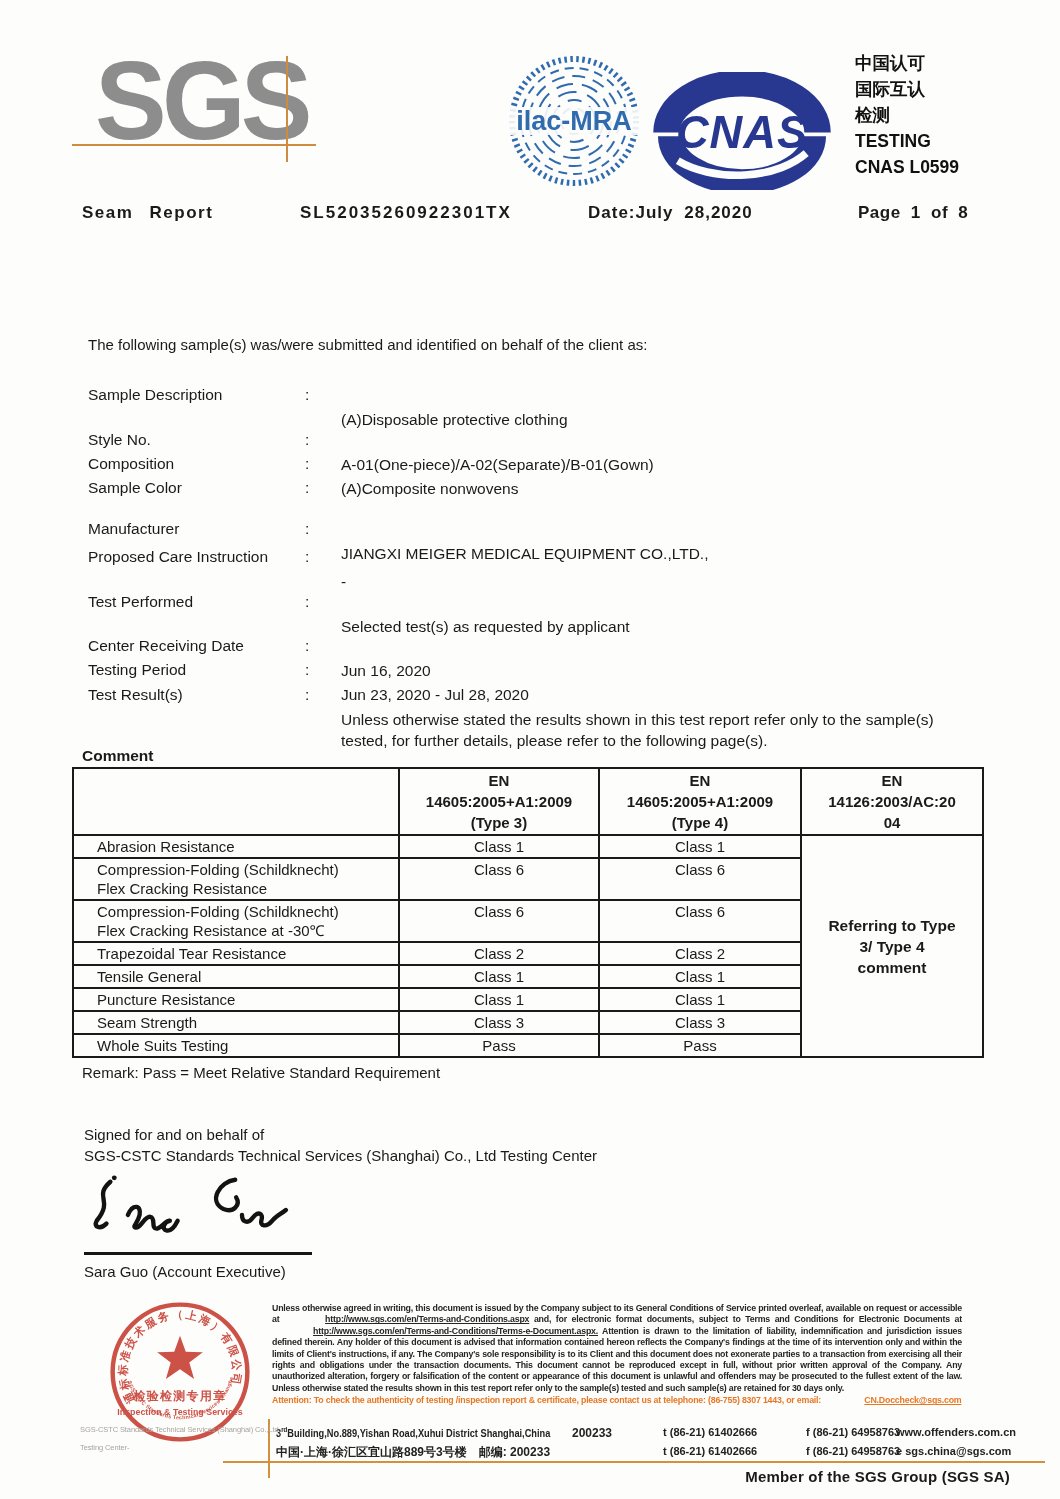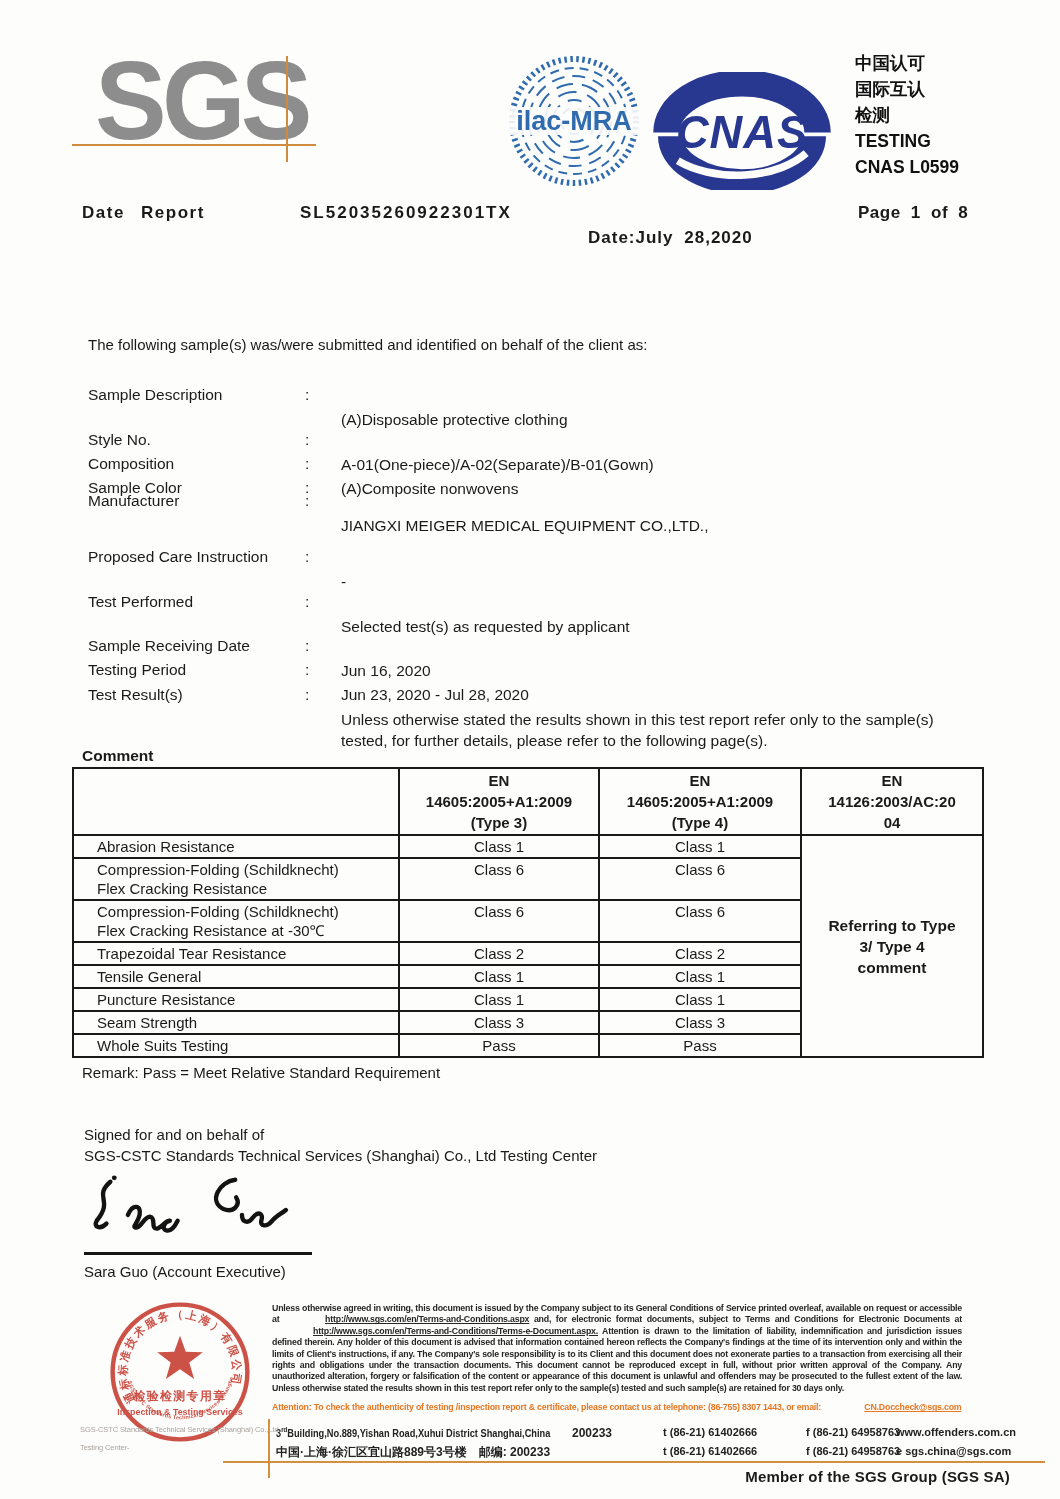--- a/index.html
+++ b/index.html
@@ -13,21 +13,21 @@
   .sgs-logo{left:95px; top:57px; font-size:112px; line-height:88px; font-weight:bold;
     color:#8d8d8d; letter-spacing:-5px; transform:scaleX(0.96); transform-origin:left top;}
   .cross-h{left:72px; top:144px; width:244px; height:2px; background:#cf8b3e;}
   .cross-v{left:286px; top:56px; width:2px; height:106px; background:#cf8b3e;}
   .ilac-wrap{left:503px; top:50px; width:142px; height:142px;}
   .cnas-wrap{left:652px; top:72px; width:180px; height:118px;}
   .accred{left:855px; top:50px; font-weight:bold; font-size:17.5px; line-height:26px; color:#111;}
   .meta{top:203px; font-weight:bold; font-size:17px; white-space:nowrap;}
   .meta.report-label{left:82px; word-spacing:10px; letter-spacing:1.5px;}
   .meta.report-no{left:300px; letter-spacing:2px;}
-  .meta.date{left:588px; letter-spacing:1px; word-spacing:5px;margin-top:25px;}
+  .meta.date{left:588px; letter-spacing:1px; word-spacing:5px;}
   .meta.page{left:858px; word-spacing:5px; letter-spacing:0.5px;}
 
   
   .intro{left:88px; top:336px; font-size:15px;}
   .fields{left:88px; top:382px; width:884px; font-size:15.5px; line-height:21px;}
   .frow{position:absolute; left:0; display:flex; width:884px;}
   .frow .lbl{width:217px; flex:none;}
   .frow .col{width:36px; flex:none;}
   .frow .val{width:620px; flex:none;margin-top:25px;}
   .comment-title{left:82px; top:747px; font-size:15.5px; font-weight:bold;}
@@ -44,21 +44,21 @@
   .signed1{left:84px; top:1126px; font-size:15px;}
   .signed2{left:84px; top:1147px; font-size:15px;}
   .sig-svg{left:78px; top:1172px;}
   .sig-underline{left:84px; top:1252px; width:228px; height:3px; background:#161616;}
   .signer{left:84px; top:1263px; font-size:15px;}
 
   
   .footer-text{left:272px; top:1303px; width:690px; font-size:8.8px; line-height:11.4px;
     font-weight:bold; color:#262626; text-align:justify; letter-spacing:-0.2px;}
   .footer-text .lnk{text-decoration:underline;padding-left:41px;}
-  .attention{color:#e87722; margin-top:8px;}
+  .attention{color:#e87722; margin-top:1px;}
   .attention .lnk{color:#e87722;}
   .stamp-svg{left:100px; top:1294px; opacity:0.88;}
   .company-gray{left:80px; top:1421px; color:#a9a49e; font-size:7.5px; line-height:18px;
     letter-spacing:-0.1px; z-index:1;}
   .addr-divider{left:268px; top:1419px; width:2px; height:59px; background:#d4913d;}
   .addr{position:absolute; font-size:11px; font-weight:bold; white-space:nowrap; color:#222;}
   .a-addr{left:276px; top:1426px; transform:scaleX(0.88); transform-origin:left top; font-size:10.5px;}
   .a-addr sup{font-size:7px;}
   .a-postal{left:572px; top:1426px; font-size:12px;}
   .a-tel{left:663px; top:1426px;}
@@ -106,21 +106,21 @@
   </div>
 
   <div class="abs accred">
     <div>中国认可</div>
     <div>国际互认</div>
     <div>检测</div>
     <div>TESTING</div>
     <div>CNAS L0599</div>
   </div>
 
-  <div class="abs meta report-label">Date Report</div>
+  <div class="abs meta report-label">Seam Report</div>
   <div class="abs meta report-no">SL52035260922301TX</div>
   <div class="abs meta date">Date:July 28,2020</div>
   <div class="abs meta page">Page 1 of 8</div>
 
   <div class="abs intro">The following sample(s) was/were submitted and identified on behalf of the client as:</div>
 
   <div class="abs fields">
     <div class="frow" style="top:2px">
       <span class="lbl">Sample Description</span>
         <span class="col">:</span>
@@ -133,37 +133,37 @@
     </div>
     <div class="frow" style="top:71px">
       <span class="lbl">Composition</span>
         <span class="col">:</span>
         <span class="val">(A)Composite nonwovens</span>
     </div>
     <div class="frow" style="top:95px">
       <span class="lbl">Sample Color</span>
         <span class="col">:</span>
     </div>
-    <div class="frow" style="top:108px">
+    <div class="frow" style="top:136px">
       <span class="lbl">Manufacturer</span>
         <span class="col">:</span>
         <span class="val">JIANGXI MEIGER MEDICAL EQUIPMENT CO.,LTD.,</span>
     </div>
     <div class="frow" style="top:164px">
       <span class="lbl">Proposed Care Instruction</span>
         <span class="col">:</span>
         <span class="val">-</span>
     </div>
     <div class="frow" style="top:209px">
       <span class="lbl">Test Performed</span>
         <span class="col">:</span>
         <span class="val">Selected test(s) as requested by applicant</span>
     </div>
     <div class="frow" style="top:253px">
-      <span class="lbl">Sample Receiving Date</span>
+      <span class="lbl">Center Receiving Date</span>
         <span class="col">:</span>
         <span class="val">Jun 16, 2020</span>
     </div>
     <div class="frow" style="top:277px">
       <span class="lbl">Testing Period</span>
         <span class="col">:</span>
         <span class="val">Jun 23, 2020 - Jul 28, 2020</span>
     </div>
     <div class="frow" style="top:302px">
       <span class="lbl">Test Result(s)</span>

